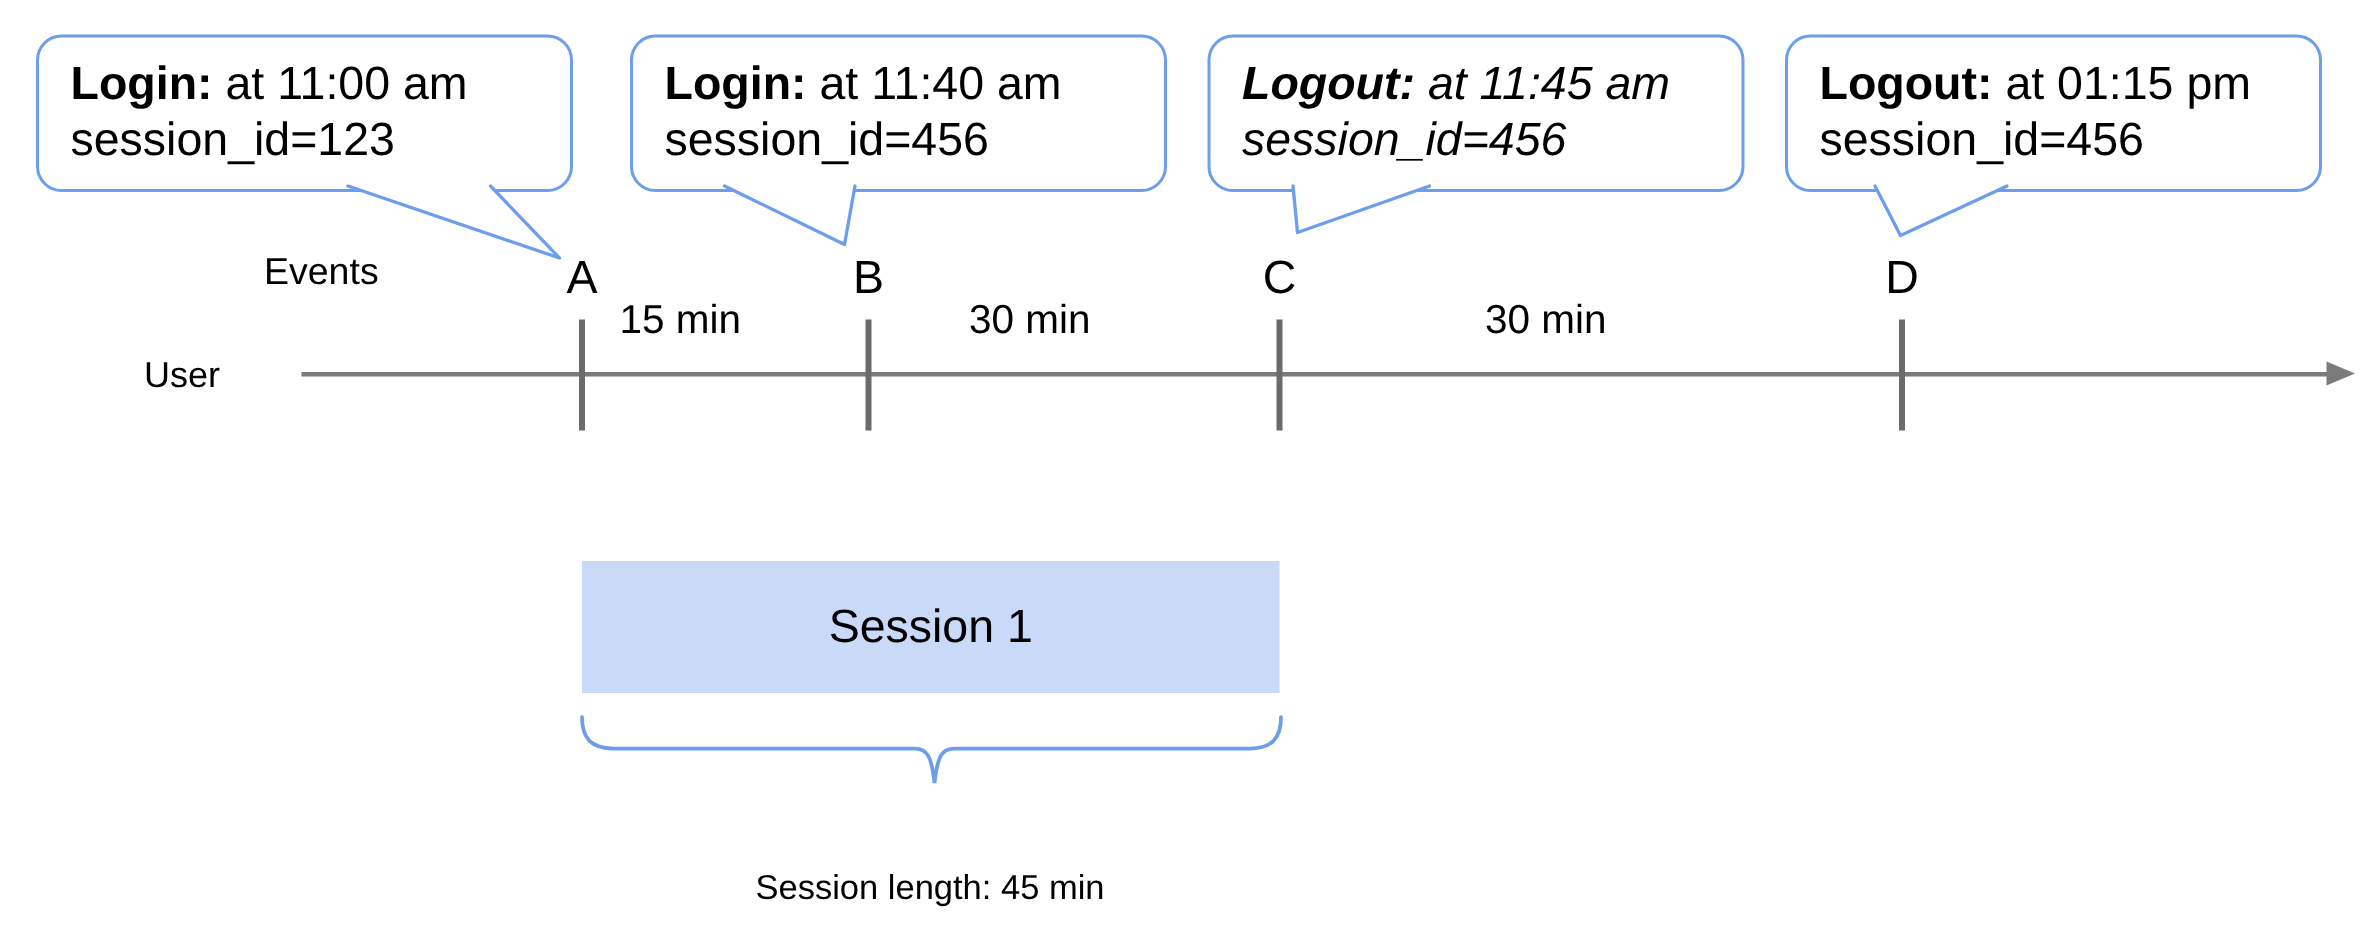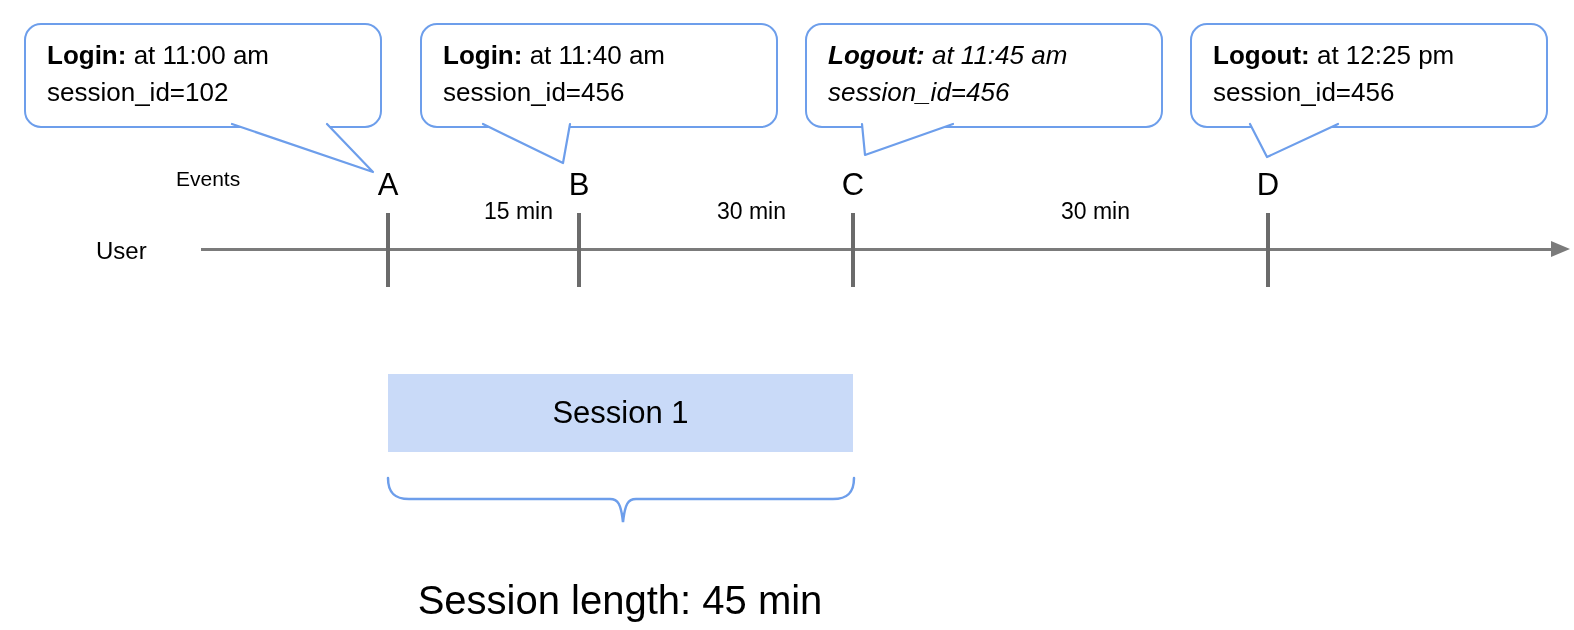--- a/index.html
+++ b/index.html
@@ -5,63 +5,63 @@
   html,body{margin:0;padding:0;background:#fff;}
   .canvas{
     position:relative;width:1574px;height:630px;background:#fff;overflow:hidden;
     font-family:"Liberation Sans",sans-serif;color:#000;
   }
   
   .callout{
     position:absolute;top:23px;width:358px;height:105px;box-sizing:border-box;
     border:2.5px solid #6d9eeb;border-radius:17px;background:#fff;
   }
-  .callout .line{padding:0 0 0 21px;font-size:26px;line-height:37px;}
+  .callout .line{padding:0 0 0 21px;font-size:31px;line-height:37px;}
   .callout .line:first-child{margin-top:12px;}
   .callout .b{font-weight:bold;}
   .tail{position:absolute;z-index:3;}
   .tail path{fill:#fff;stroke:#6d9eeb;stroke-width:2.2;stroke-linejoin:round;stroke-linecap:round;}
   
   .lbl{position:absolute;white-space:nowrap;}
-  .events-label{left:176px;top:167px;font-size:21px;}
+  .events-label{left:176px;top:167px;font-size:25px;}
   .user-label{left:96px;top:237px;font-size:24px;}
   .axis{position:absolute;left:201px;top:248px;width:1352px;height:2.5px;background:#7b7b7b;}
   .arrowhead{position:absolute;left:1551px;top:241px;width:0;height:0;
     border-left:19px solid #7b7b7b;border-top:8px solid transparent;border-bottom:8px solid transparent;}
   .tick{position:absolute;top:213px;width:4px;height:74px;background:#6b6b6b;}
   .ev-letter{position:absolute;top:167px;width:60px;text-align:center;font-size:31px;}
-  .interval{position:absolute;top:198px;width:140px;text-align:right;font-size:23px;}
+  .interval{position:absolute;top:198px;width:140px;text-align:left;font-size:27px;}
   
   .session-box{
-    position:absolute;left:388px;top:374px;width:465px;height:78px;background:#c9daf8;
+    position:absolute;left:388px;top:374px;width:465px;height:88px;background:#c9daf8;
     display:flex;align-items:center;justify-content:center;font-size:31px;
   }
   .brace{position:absolute;left:383px;top:472px;}
   .brace path{fill:none;stroke:#6d9eeb;stroke-width:2.5;stroke-linecap:round;}
-  .session-length{position:absolute;left:390px;top:578px;width:460px;text-align:center;font-size:40px;}
+  .session-length{position:absolute;left:390px;top:578px;width:460px;text-align:center;font-size:23px;}
 </style>
 </head>
 <body>
 
 <div class="canvas">
 
   <div class="callout" style="left:24px;">
     <div class="line"><span class="b">Login:</span><span> at 11:00 am</span></div>
-    <div class="line"><span>session_id=102</span></div>
+    <div class="line"><span>session_id=123</span></div>
   </div>
   <div class="callout" style="left:420px;">
     <div class="line"><span class="b">Login:</span><span> at 11:40 am</span></div>
     <div class="line"><span>session_id=456</span></div>
   </div>
   <div class="callout" style="left:805px;font-style:italic;">
     <div class="line"><span class="b">Logout:</span><span> at 11:45 am</span></div>
     <div class="line"><span>session_id=456</span></div>
   </div>
   <div class="callout" style="left:1190px;">
-    <div class="line"><span class="b">Logout:</span><span> at 12:25 pm</span></div>
+    <div class="line"><span class="b">Logout:</span><span> at 01:15 pm</span></div>
     <div class="line"><span>session_id=456</span></div>
   </div>
 
   <svg class="tail" style="left:225px;top:119px;" width="160" height="62">
     <path d="M7,5 L148,53 L102,5"></path>
   </svg>
   <svg class="tail" style="left:476px;top:119px;" width="104" height="52">
     <path d="M7,5 L87,44 L94,5"></path>
   </svg>
   <svg class="tail" style="left:855px;top:119px;" width="106" height="44">

